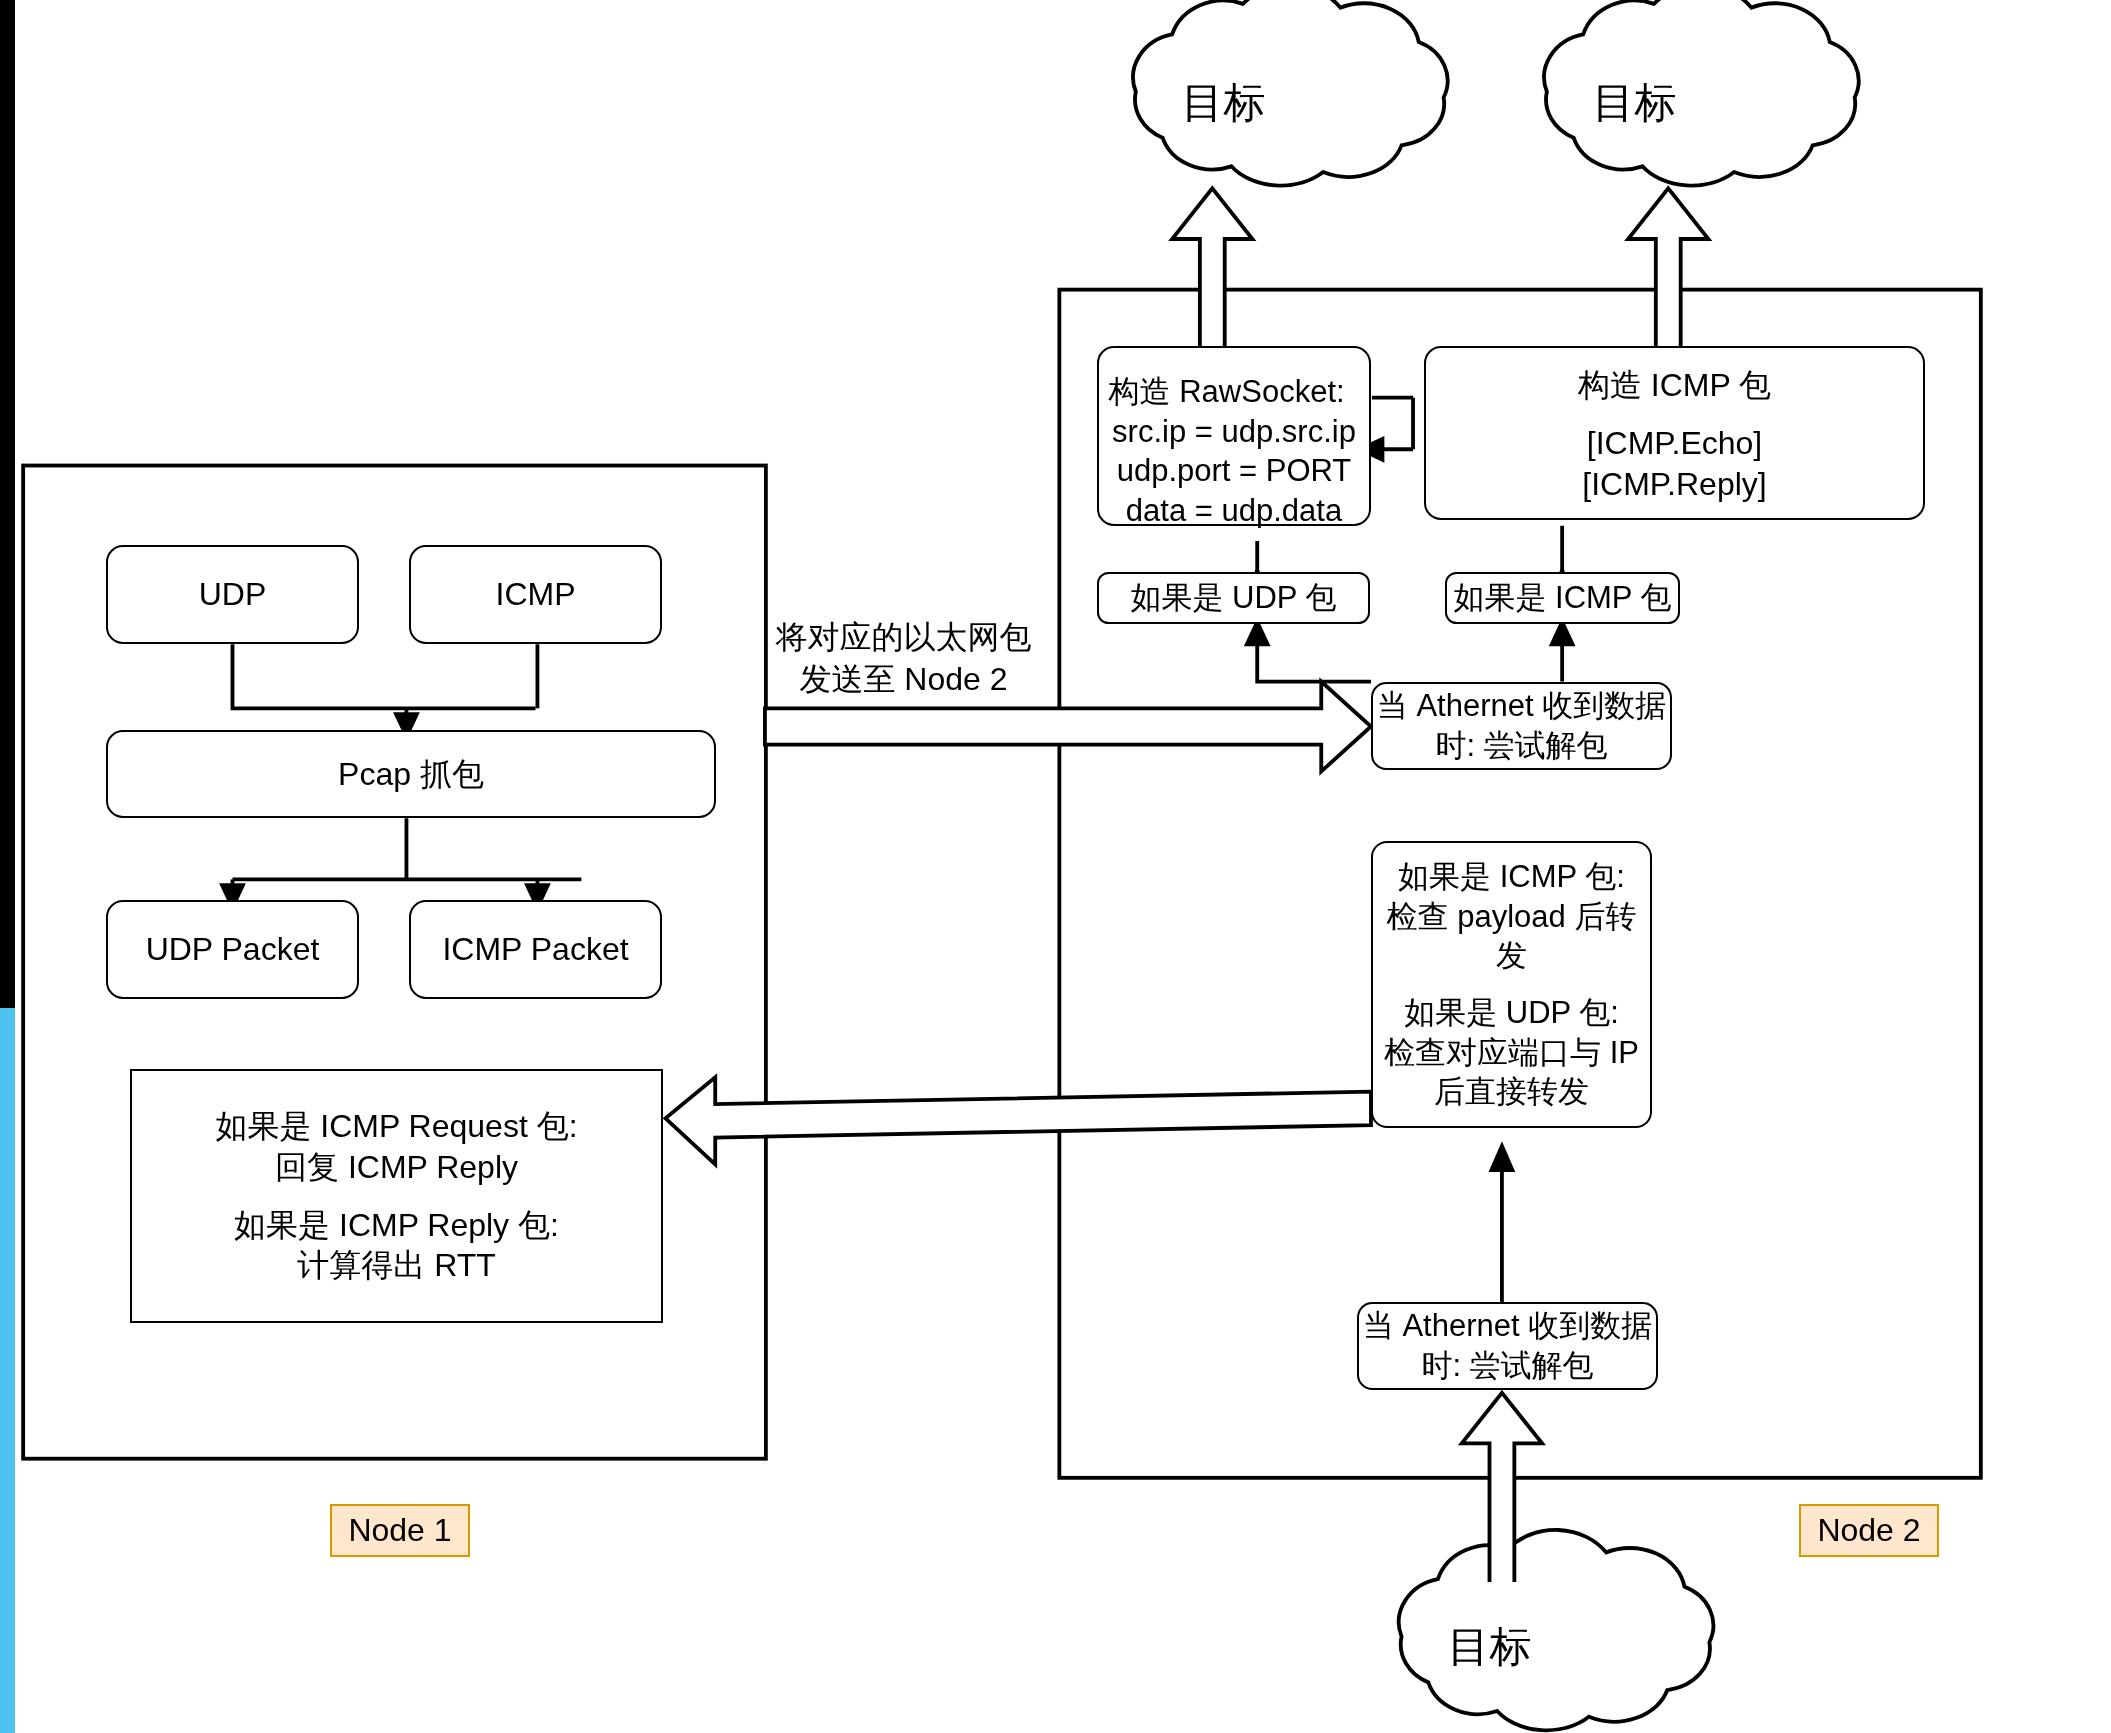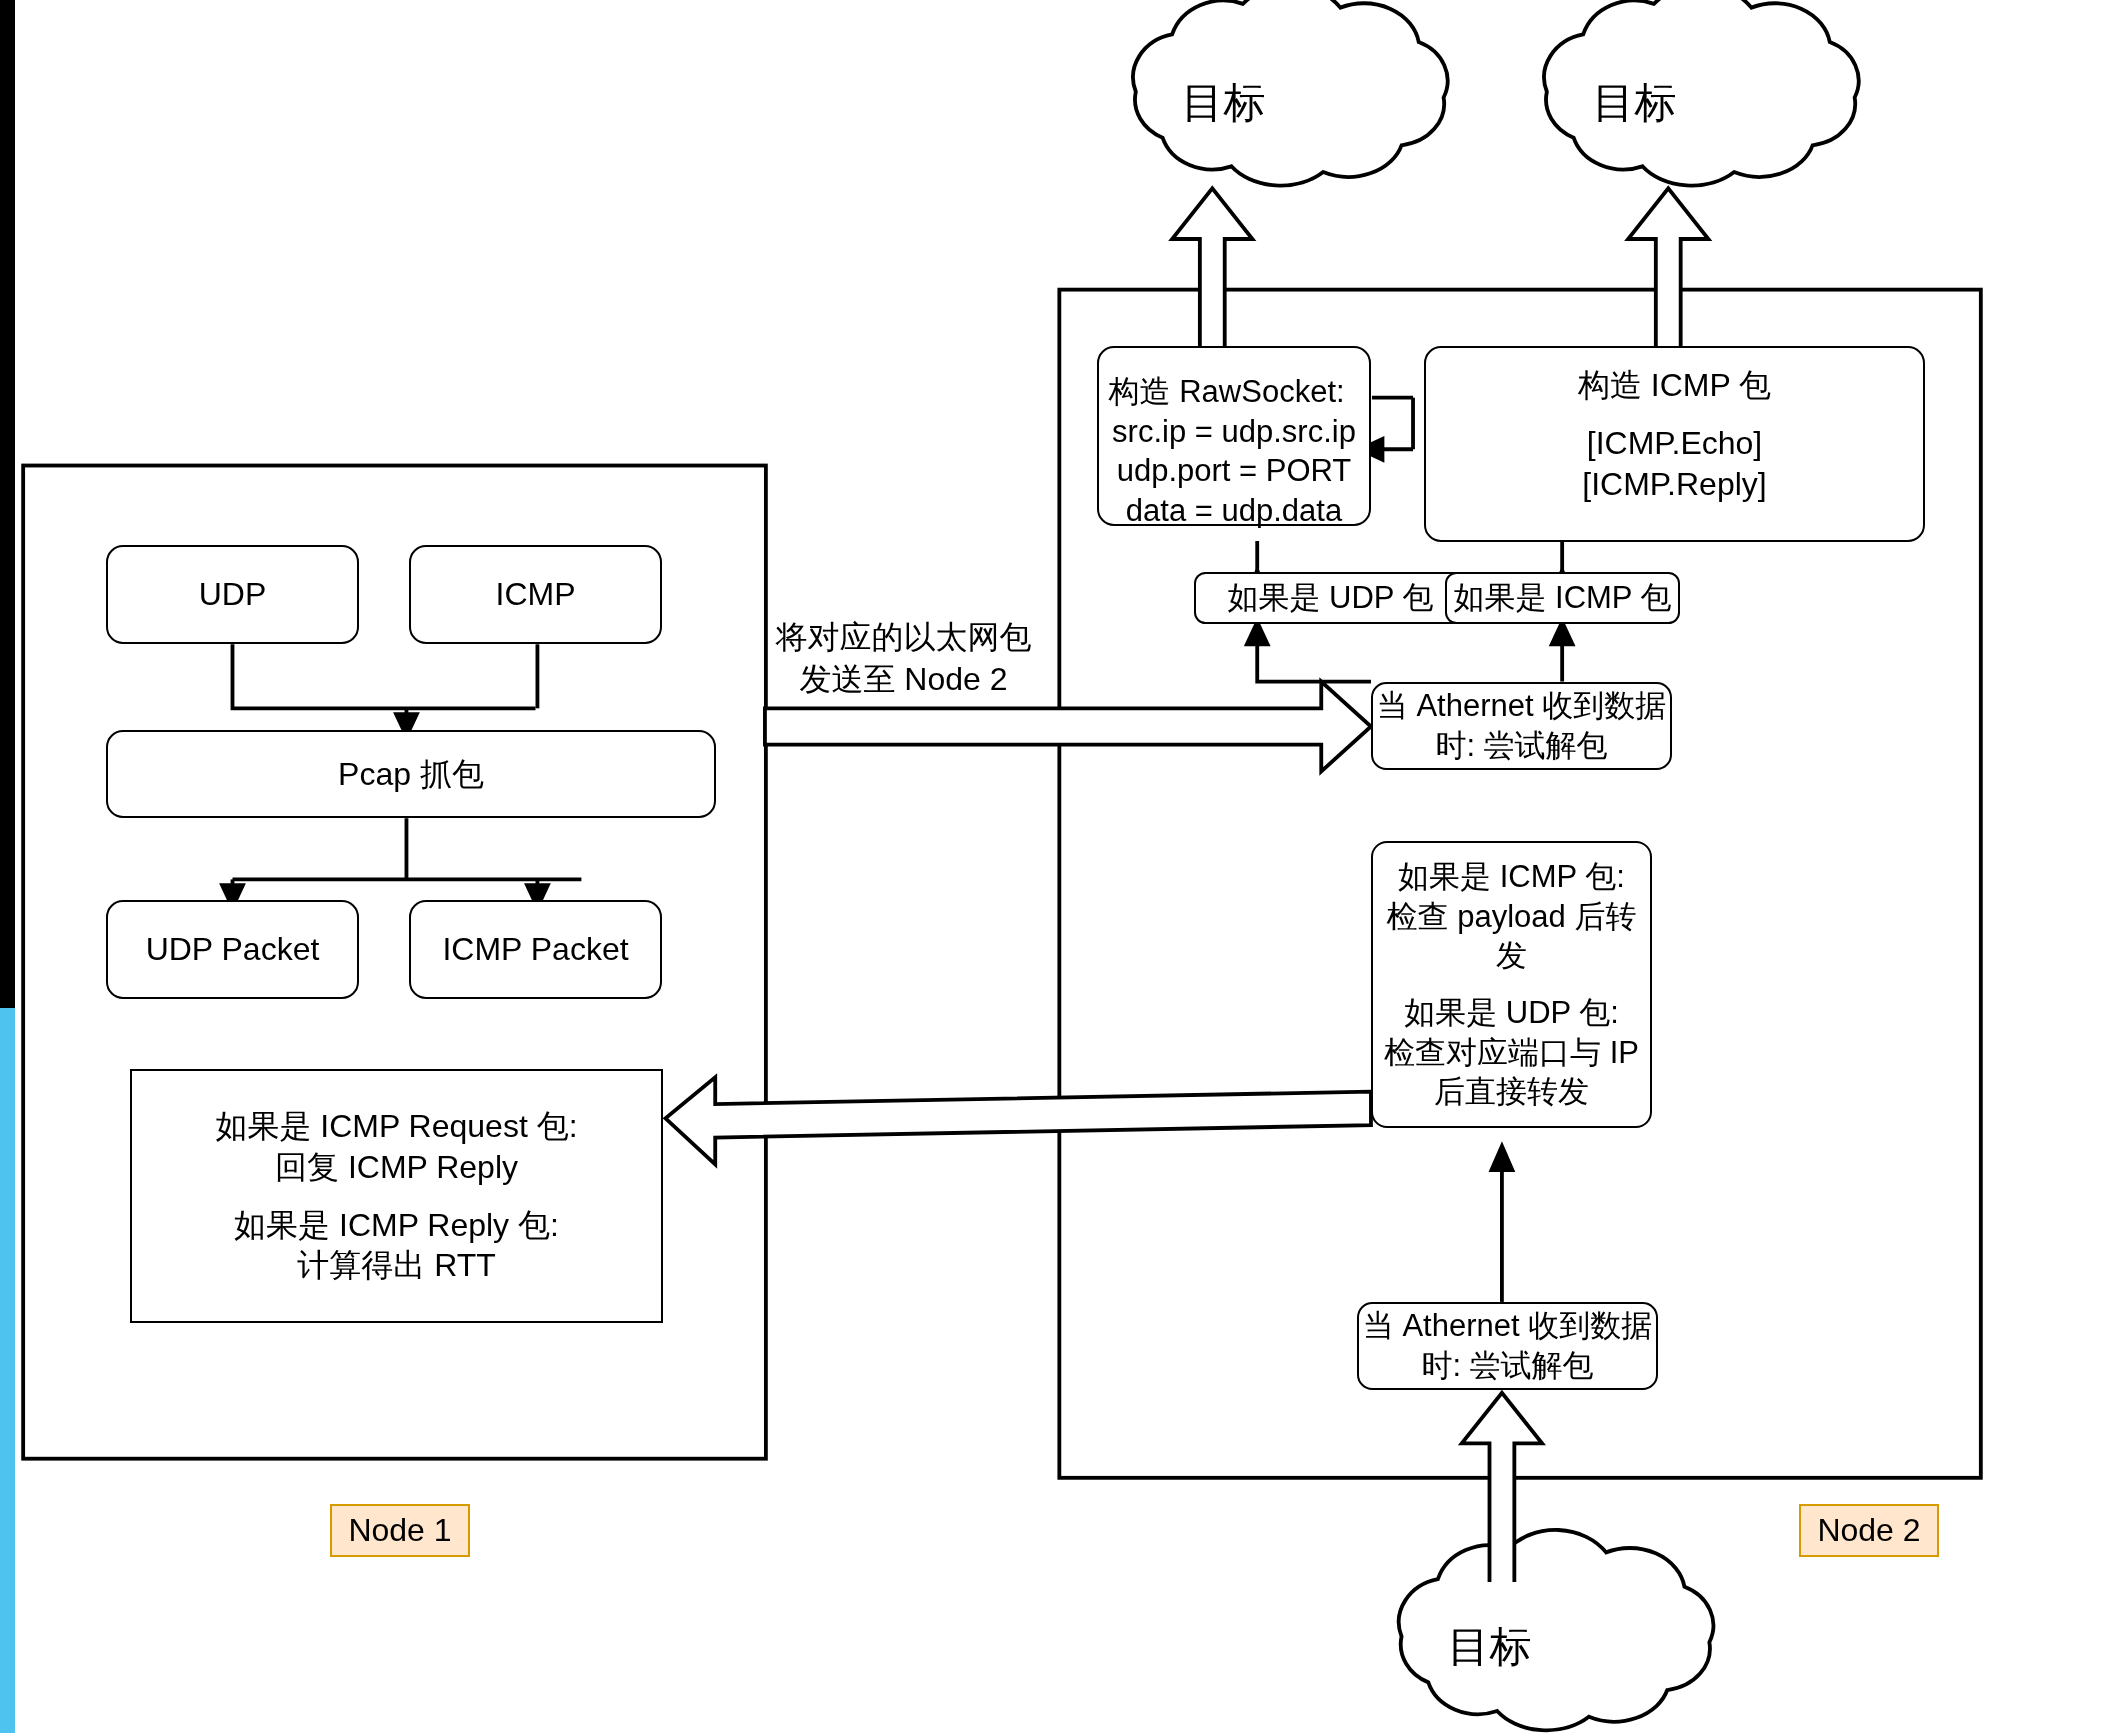--- a/index.html
+++ b/index.html
@@ -172,28 +172,28 @@
   </div>
 
   <div class="node-box rnd t32" style="left:1097px;top:346px;width:274px;height:180px;flex-direction:column;justify-content:flex-start;padding-top:24px;">
     <span style="align-self:flex-start;padding-left:9.6px;">构造 RawSocket:</span>
     <span class="gap"></span>
     <span>src.ip = udp.src.ip</span>
     <span>udp.port = PORT</span>
     <span>data = udp.data</span>
   </div>
 
-  <div class="node-box rnd t33" style="left:1424px;top:346px;width:501px;height:196px;flex-direction:column;justify-content:flex-start;padding-top:17px;">
+  <div class="node-box rnd t33" style="left:1424px;top:346px;width:501px;height:174px;flex-direction:column;justify-content:flex-start;padding-top:17px;">
     <span>构造 ICMP 包</span>
     <span class="gap"></span>
     <span>[ICMP.Echo]</span>
     <span>[ICMP.Reply]</span>
   </div>
 
-  <div class="node-box rnd t32" style="left:1194px;top:572px;width:273px;height:52px;border-radius:11.5px;">
+  <div class="node-box rnd t32" style="left:1097px;top:572px;width:273px;height:52px;border-radius:11.5px;">
     <span>如果是 UDP 包</span>
   </div>
 
   <div class="node-box rnd t32" style="left:1445px;top:572px;width:235px;height:52px;border-radius:11.5px;">
     <span>如果是 ICMP 包</span>
   </div>
 
   <div class="node-box rnd t32" style="left:1371px;top:682px;width:301px;height:88px;flex-direction:column;border-radius:15.3px;">
     <span>当 Athernet 收到数据</span>
     <span>时: 尝试解包</span>

